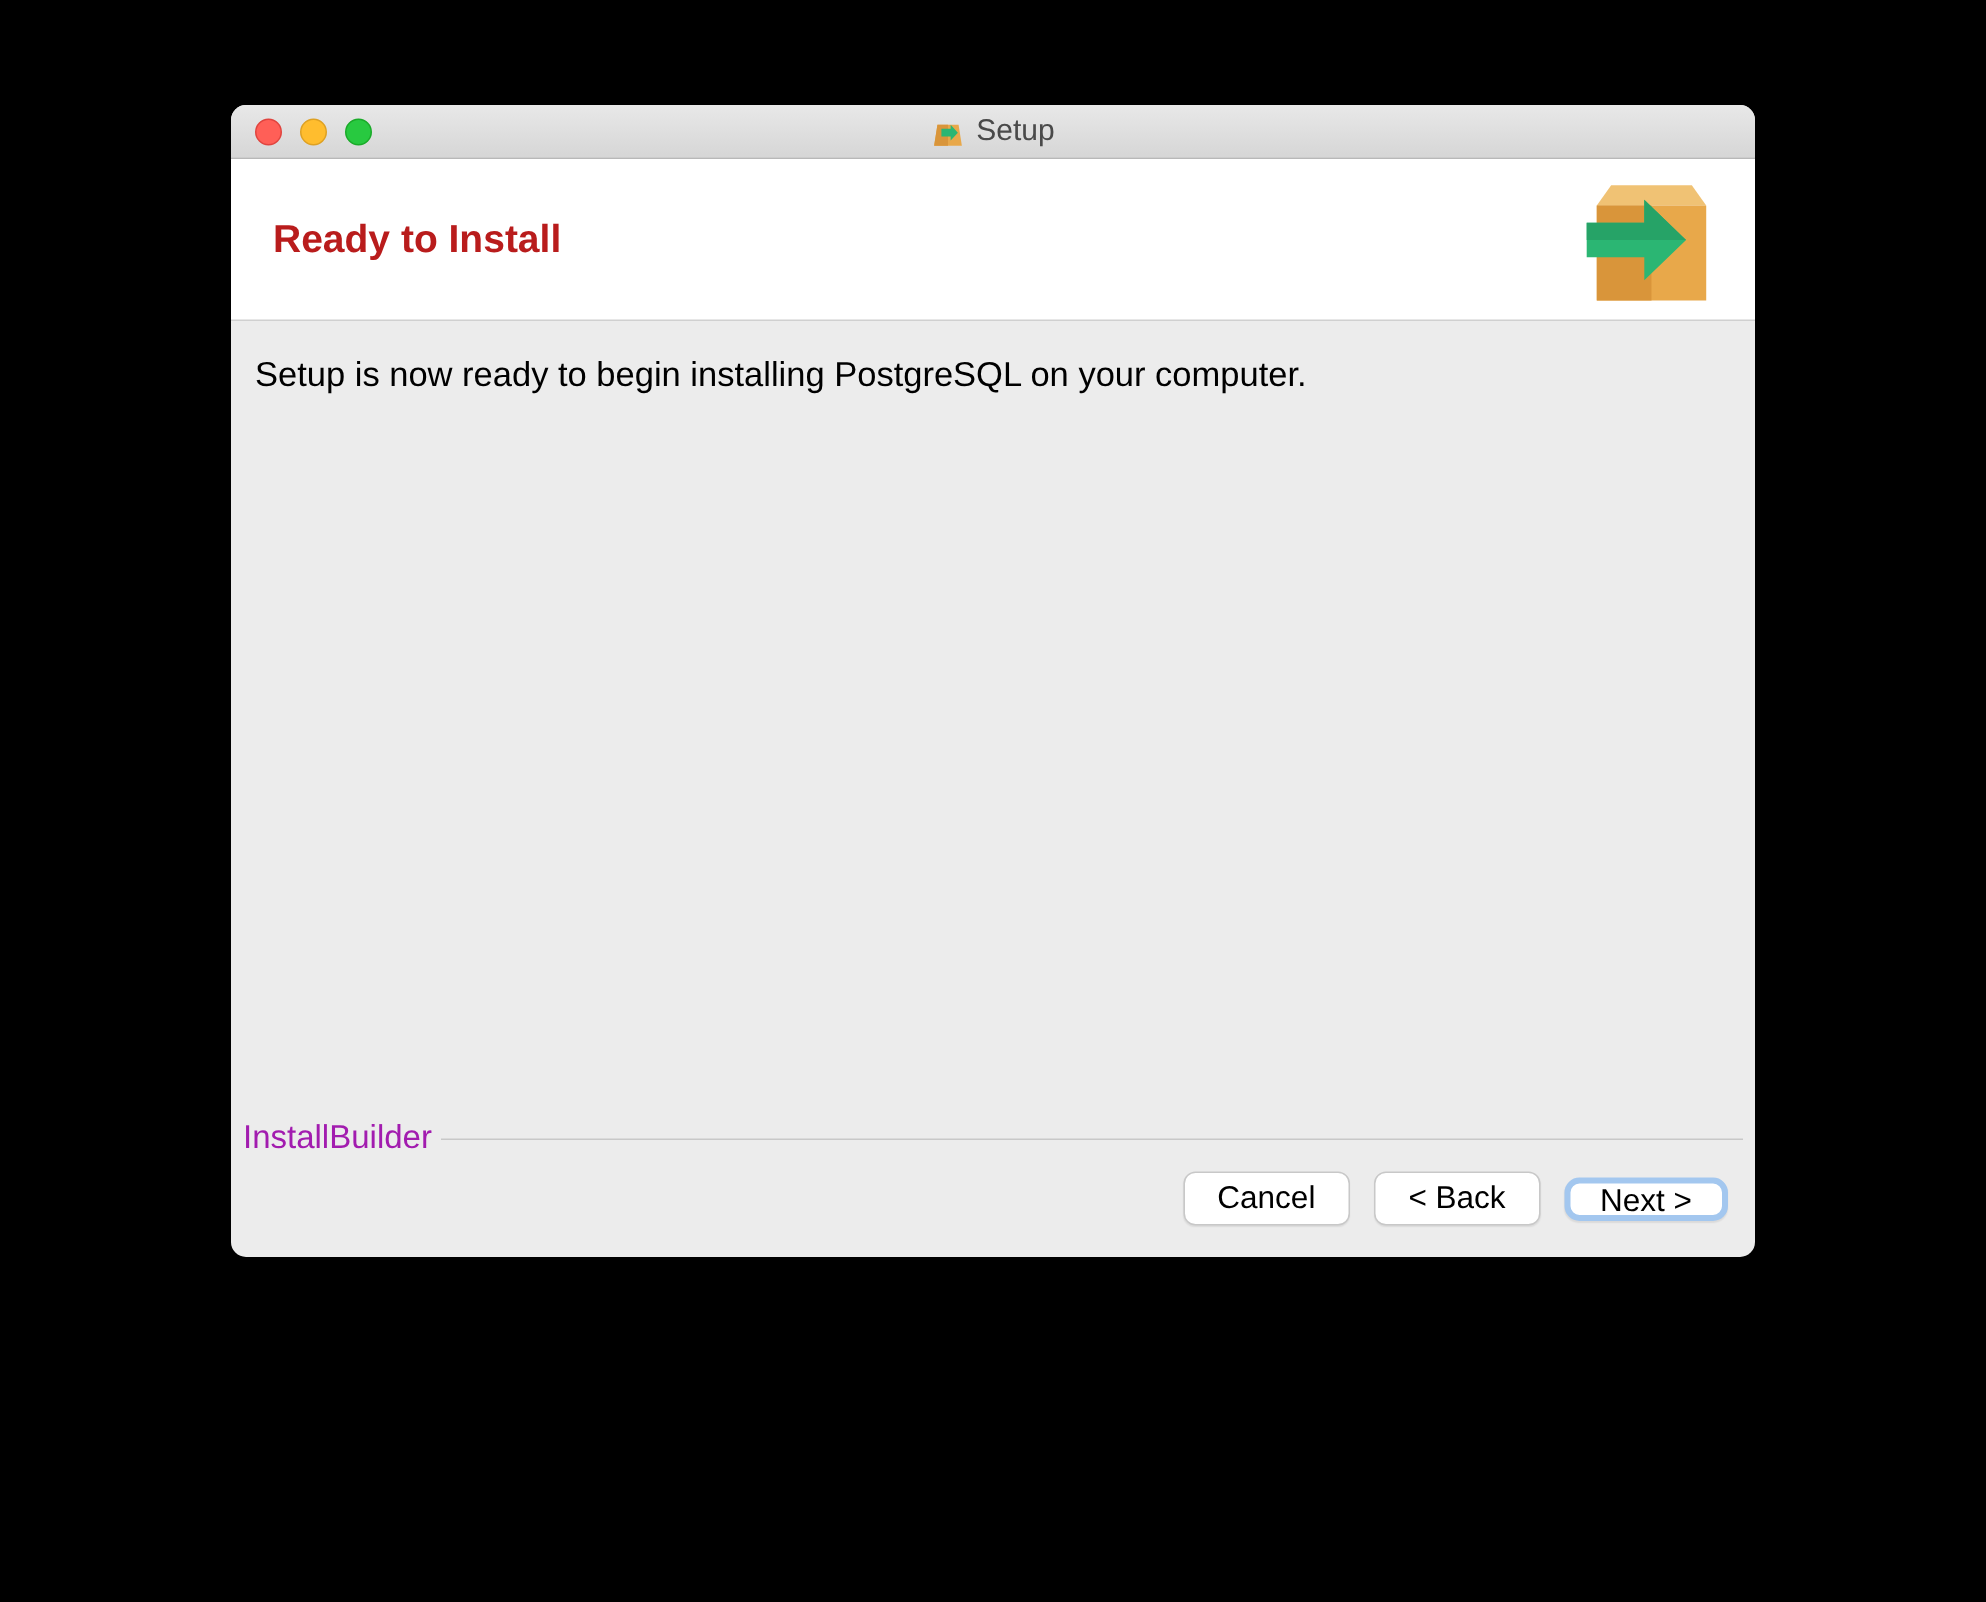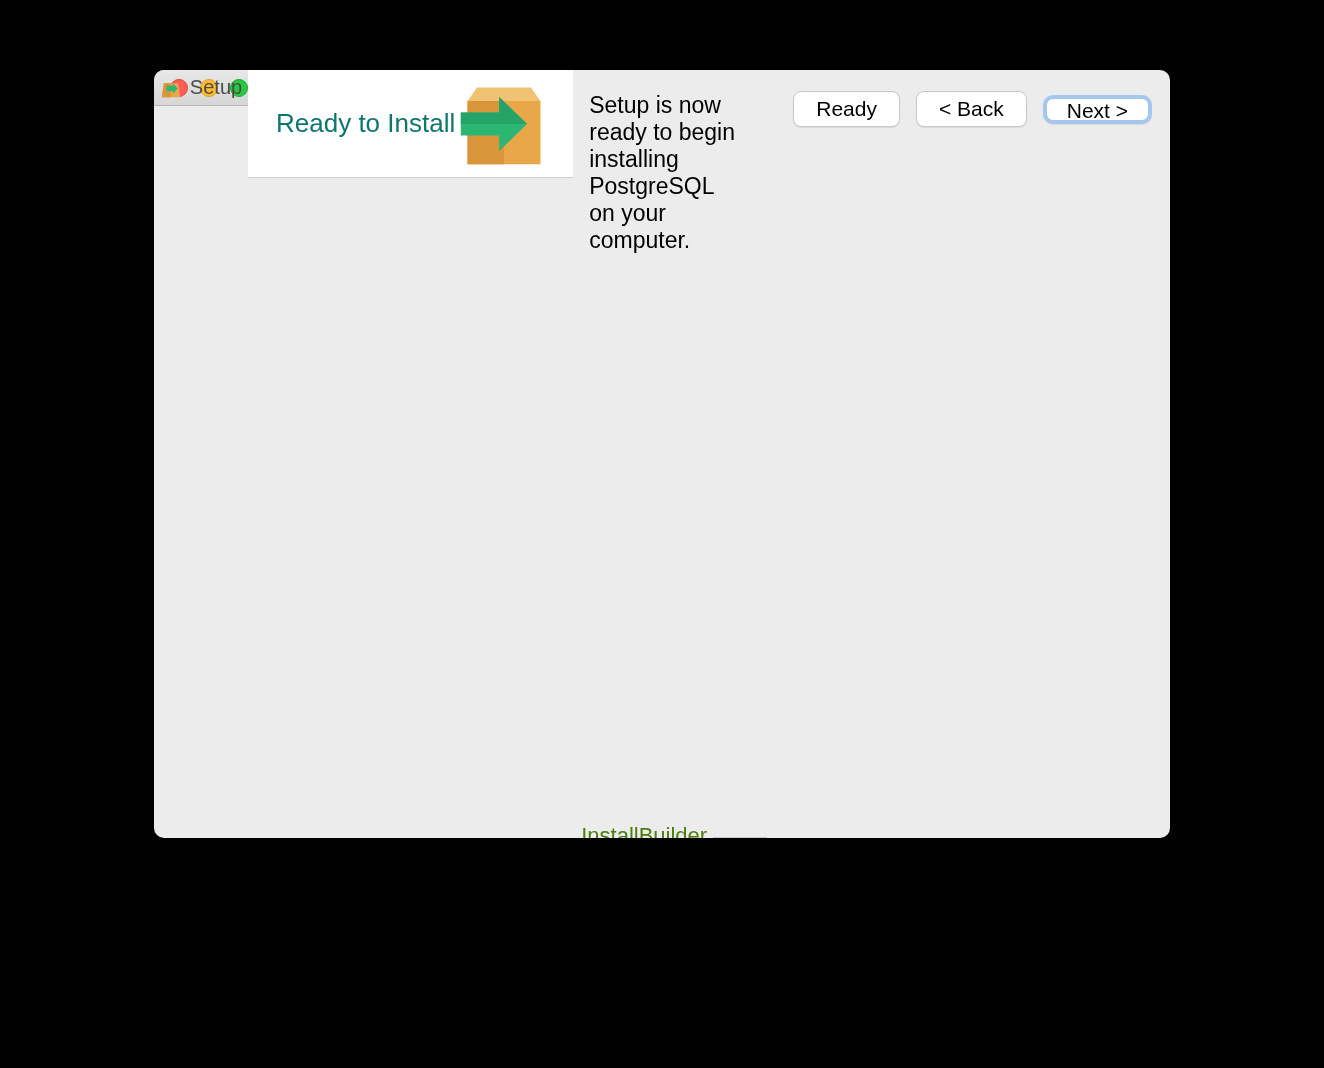--- a/index.html
+++ b/index.html
@@ -18,21 +18,21 @@
       padding-top: 70px;
     }
     .window {
       width: 1016px;
       height: 768px;
       background: #ececec;
       border-radius: 10px;
       box-shadow: 0 20px 60px rgba(0,0,0,0.5);
       overflow: hidden;
       display: flex;
-      flex-direction: row;
+      flex-direction: column;
     }
     .titlebar {
       height: 36px;
       background: linear-gradient(to bottom, #e8e8e8, #d6d6d6);
       border-bottom: 1px solid #b8b8b8;
       display: flex;
       align-items: center;
       position: relative;
     }
     .traffic-lights {
@@ -65,23 +65,23 @@
     .header {
       background: #fff;
       border-bottom: 1px solid #d0d0d0;
       height: 108px;
       display: flex;
       align-items: center;
       justify-content: space-between;
       padding: 0 20px 0 28px;
     }
     .header-title {
-      font-weight: normal;
+      font-weight: bold;
       font-size: 26px;
-      color: #0f766e;
+      color: #b91c1c;
     }
     .content {
       flex: 1;
       padding: 22px 30px 0 16px;
       position: relative;
     }
     .message {
       font-size: 23px;
       color: #000;
     }
@@ -91,21 +91,21 @@
       left: 8px;
       right: 8px;
       border-top: 1px solid #c8c8c8;
     }
     .fieldset-legend {
       position: absolute;
       bottom: -11px;
       left: 0;
       padding-right: 6px;
       background: #ececec;
-      color: #4d7c0f;
+      color: #a21caf;
       font-size: 22px;
       margin-top: 24px;
     }
     .footer {
       height: 78px;
       display: flex;
       align-items: center;
       justify-content: flex-end;
       gap: 16px;
       padding: 0 18px;
@@ -172,17 +172,17 @@
   </div>
 
   <div class="content">
     <div class="message">Setup is now ready to begin installing PostgreSQL on your computer.</div>
     <div class="fieldset-line">
       <span class="fieldset-legend">InstallBuilder</span>
     </div>
   </div>
 
   <div class="footer">
-    <button class="btn">Ready</button>
+    <button class="btn">Cancel</button>
     <button class="btn">&lt; Back</button>
     <button class="btn primary">Next &gt;</button>
   </div>
 </div>
 
 </body></html>

